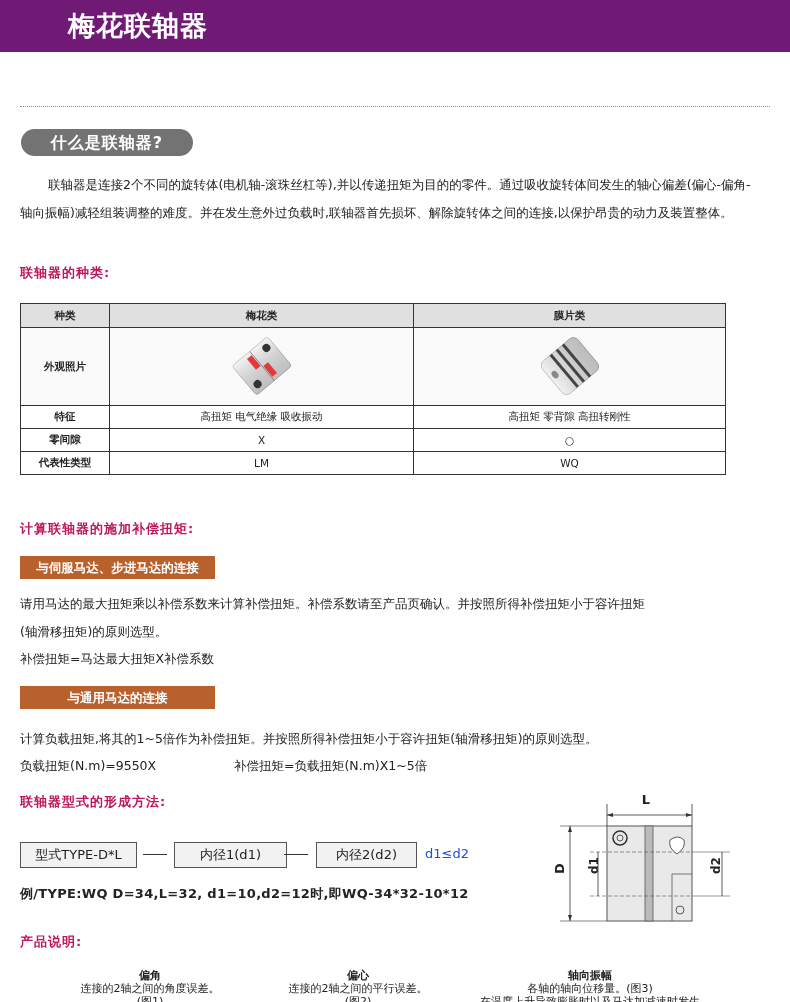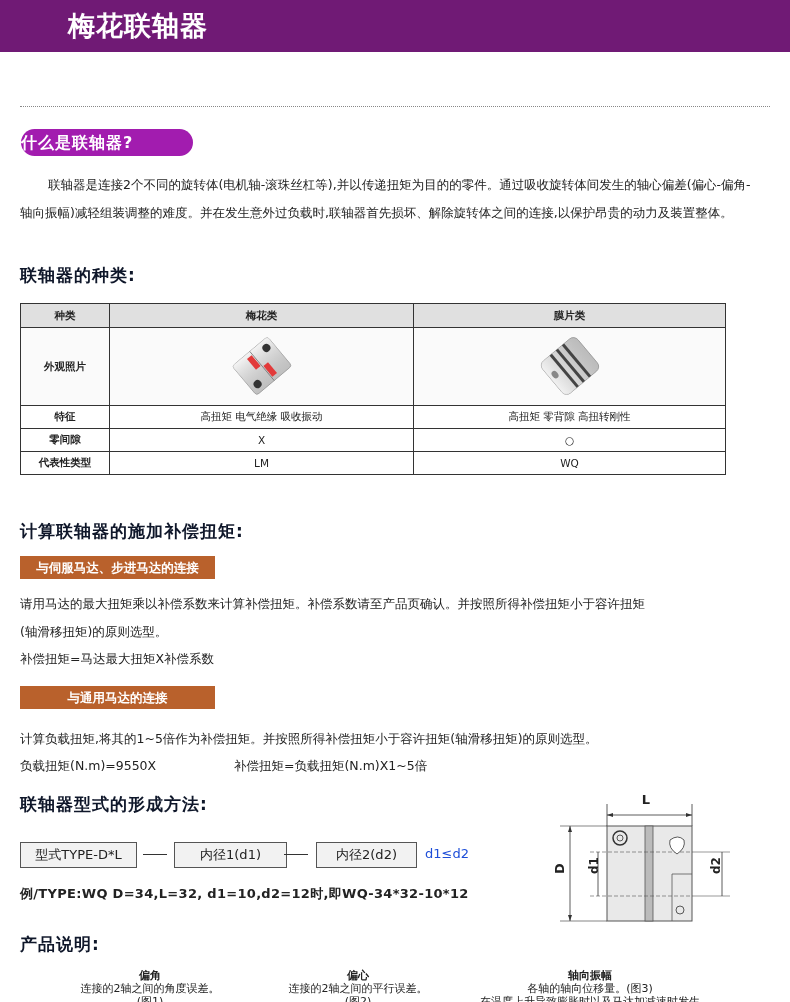--- a/index.html
+++ b/index.html
@@ -4,26 +4,26 @@
   <style>
     * { box-sizing: border-box; margin: 0; padding: 0; }
     html, body { width: 790px; height: 1002px; overflow: hidden; background: #ffffff; }
     body { font-family: "DejaVu Sans", "Liberation Sans", sans-serif; color: #222; position: relative; }
 
     .topbar { position: absolute; left: 0; top: 0; width: 790px; height: 52px; background: #701a75; }
     .topbar .title { position: absolute; left: 68px; top: 8px; font-size: 27px; font-weight: bold; color: #ffffff; letter-spacing: 1px; }
 
     .dotline { position: absolute; left: 20px; top: 106px; width: 750px; border-top: 1px dotted #888; }
 
-    .pill { position: absolute; left: 21px; top: 129px; width: 172px; height: 27px; background: #a21caf; border-radius: 14px; color: #fff; font-size: 16px; font-weight: bold; line-height: 27px; letter-spacing: 1px; }
+    .pill { position: absolute; left: 21px; top: 129px; width: 172px; height: 27px; background: #737373; border-radius: 14px; color: #fff; font-size: 16px; font-weight: bold; text-align: center; line-height: 27px; letter-spacing: 1px; }
 
     .para { position: absolute; left: 20px; width: 740px; font-size: 12.5px; line-height: 28px; color: #222; }
     .intro { top: 171px; text-indent: 28px; }
 
-    .h2 { position: absolute; left: 20px; font-size: 17px; font-weight: bold; color: #0f172a; letter-spacing: 1px; }
+    .h2 { position: absolute; left: 20px; font-size: 13px; font-weight: bold; color: #be185d; letter-spacing: 1px; }
 
     table.types { position: absolute; left: 20px; top: 303px; width: 706px; border-collapse: collapse; font-size: 10.5px; color: #222; }
     table.types td, table.types th { border: 1px solid #333; text-align: center; vertical-align: middle; }
     table.types th { background: #e0e0e0; height: 24px; font-weight: bold; margin-top: 36px; }
     table.types td.lbl { font-weight: bold; width: 89px; }
     table.types td.c1 { width: 304px; }
     table.types tr.photo td { height: 78px; background: #fafafa; }
     table.types tr.row td { height: 23px; }
 
     .tag { position: absolute; left: 20px; height: 23px; background: #b9612c; color: #fff; font-size: 12.5px; font-weight: bold; text-align: center; line-height: 23px; }

